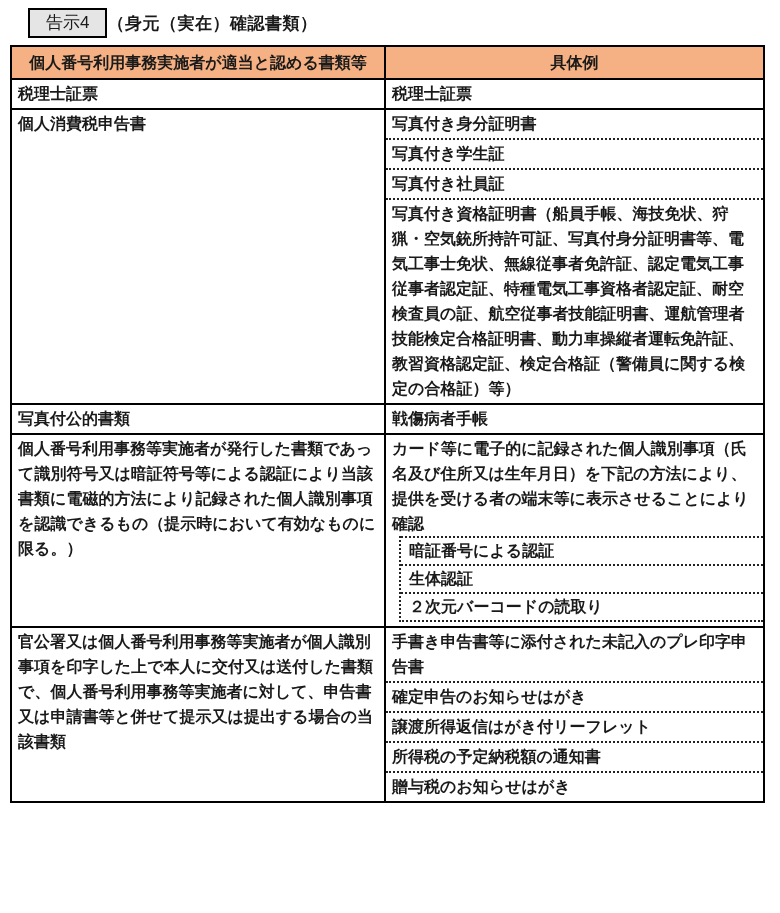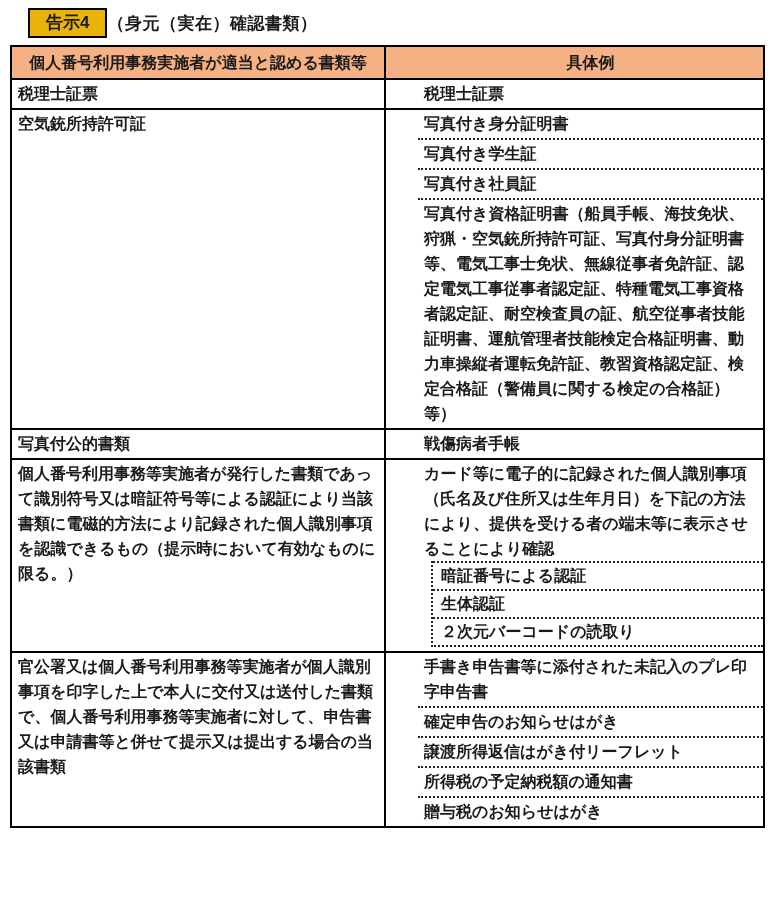--- a/index.html
+++ b/index.html
@@ -13,22 +13,22 @@
   }
   .doc { padding: 6px 12px 0 10px; }
 
   
   .titlebar {
     display: flex; align-items: center;
     margin: 2px 0 7px 18px;
   }
   .badge {
     border: 2px solid #000;
-    background: #eab308;
-    font-weight: bold;
+    background: #e5e5e5;
+    font-weight: normal;
     font-size: 17px;
     padding: 2px 16px 3px 16px;
     line-height: 21px;
   }
   .doc-title {
     font-weight: bold;
     font-size: 17px;
     margin-left: 0;
     letter-spacing: 0.5px;
   }
@@ -48,21 +48,20 @@
     width: 374px;
     flex: 0 0 374px;
     border-right: 2px solid #000;
     padding: 1px 6px 2px 6px;
   }
   .cell-right {
     flex: 1 1 auto;
     display: flex;
     flex-direction: column;
     padding: 0;
-    margin-left: 32px;
   }
   .header-row .cell-left, .header-row .cell-right {
     text-align: center;
     padding: 3px 6px;
     min-height: 30px;
     display: block;
   }
   .ex-item {
     padding: 1px 6px 2px 6px;
     min-height: 25px;
@@ -99,21 +98,21 @@
     </div>
 
     <div class="trow">
       <div class="cell-left">税理士証票</div>
       <div class="cell-right">
         <div class="ex-item">税理士証票</div>
       </div>
     </div>
 
     <div class="trow">
-      <div class="cell-left">空気銃所持許可証</div>
+      <div class="cell-left">個人消費税申告書</div>
       <div class="cell-right">
         <div class="ex-item">写真付き身分証明書</div>
         <div class="ex-item">写真付き学生証</div>
         <div class="ex-item">写真付き社員証</div>
         <div class="ex-item">写真付き資格証明書（船員手帳、海技免状、狩猟・空気銃所持許可証、写真付身分証明書等、電気工事士免状、無線従事者免許証、認定電気工事従事者認定証、特種電気工事資格者認定証、耐空検査員の証、航空従事者技能証明書、運航管理者技能検定合格証明書、動力車操縦者運転免許証、教習資格認定証、検定合格証（警備員に関する検定の合格証）等）</div>
       </div>
     </div>
 
     <div class="trow">
       <div class="cell-left">写真付公的書類</div>

